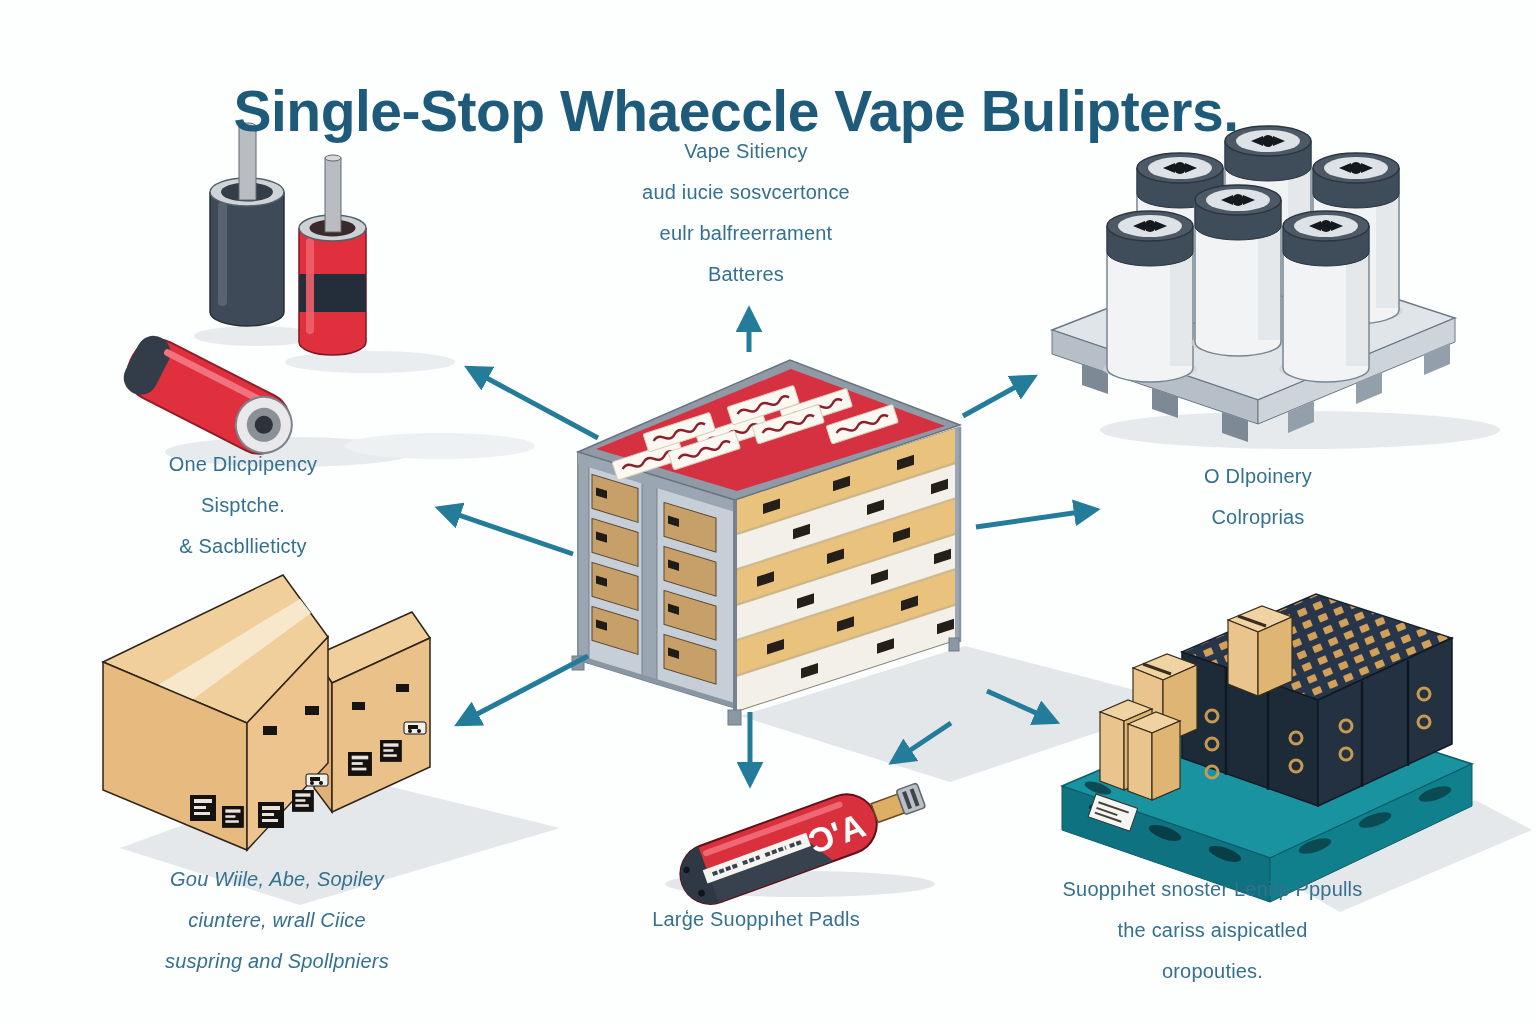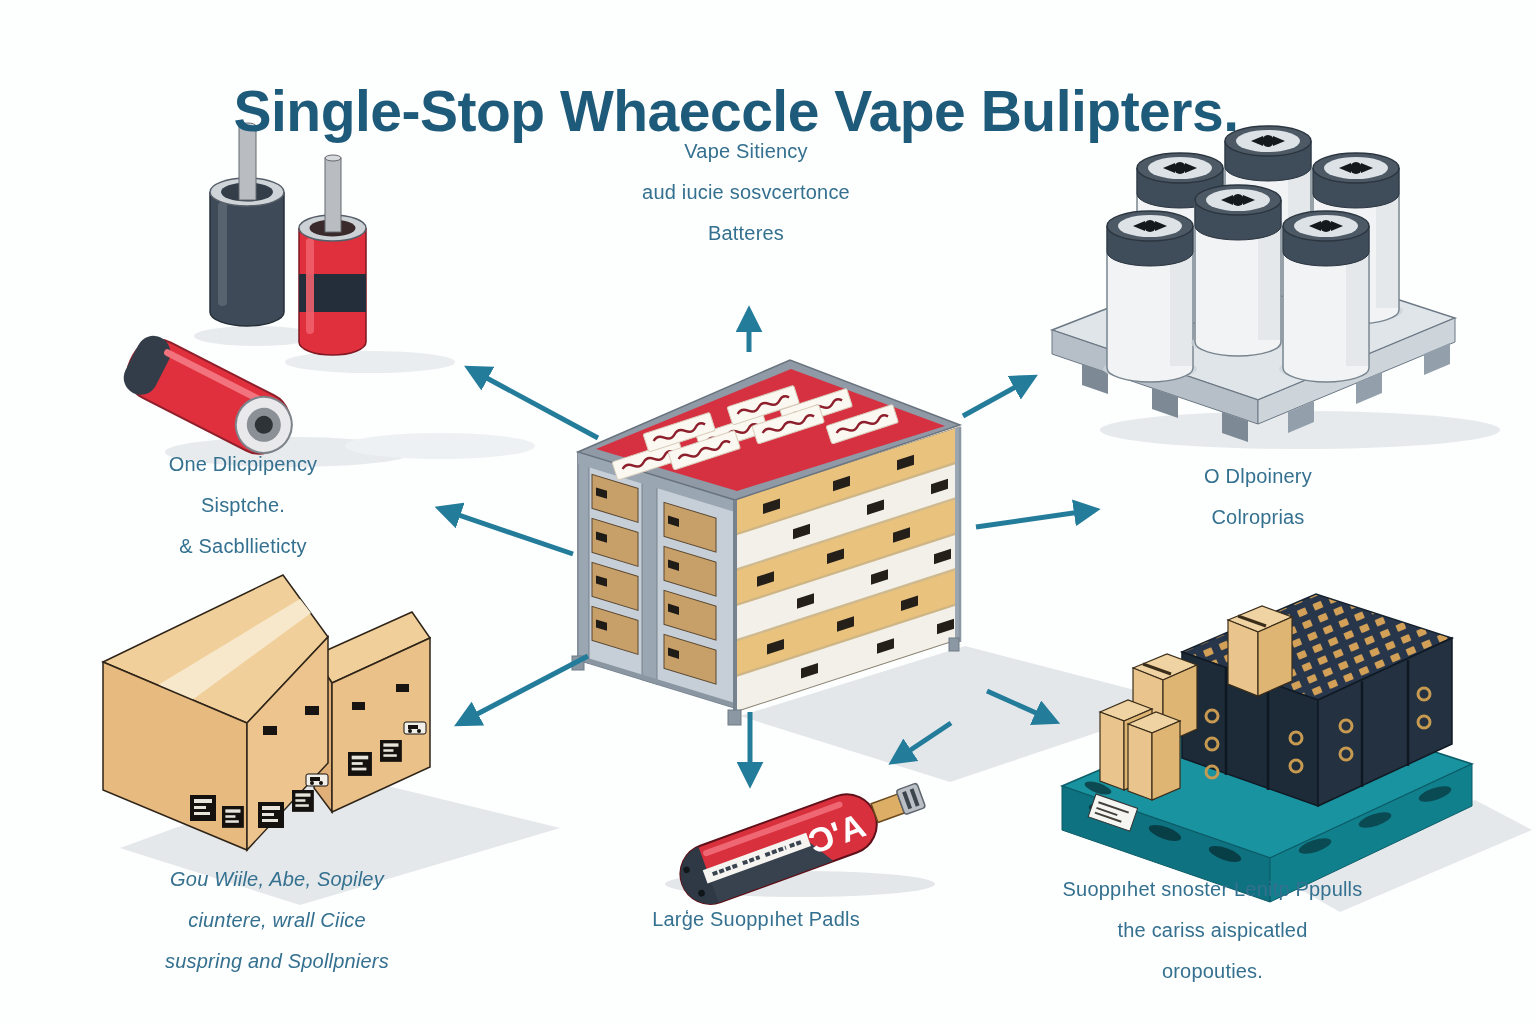--- a/index.html
+++ b/index.html
@@ -311,20 +311,21 @@
     <line x1="750" y1="712" x2="750" y2="782" marker-end="url(#ah)"></line>
     <line x1="951" y1="723" x2="894" y2="761" marker-end="url(#ah)"></line>
   </g>
 </svg>
 
 <h1 class="title">Single-Stop Whaeccle Vape Bulipters.</h1>
 
 <div class="lbl lbl-top">
   <div>Vape Sitiency</div>
   <div>aud iucie sosvcertonce</div>
+  <div>eulr balfreerrament</div>
   <div>Batteres</div>
 </div>
 
 <div class="lbl lbl-left">
   <div>One Dlicpipency</div>
   <div>Sisptche.</div>
   <div>&amp; Sacbllieticty</div>
 </div>
 
 <div class="lbl lbl-right">

